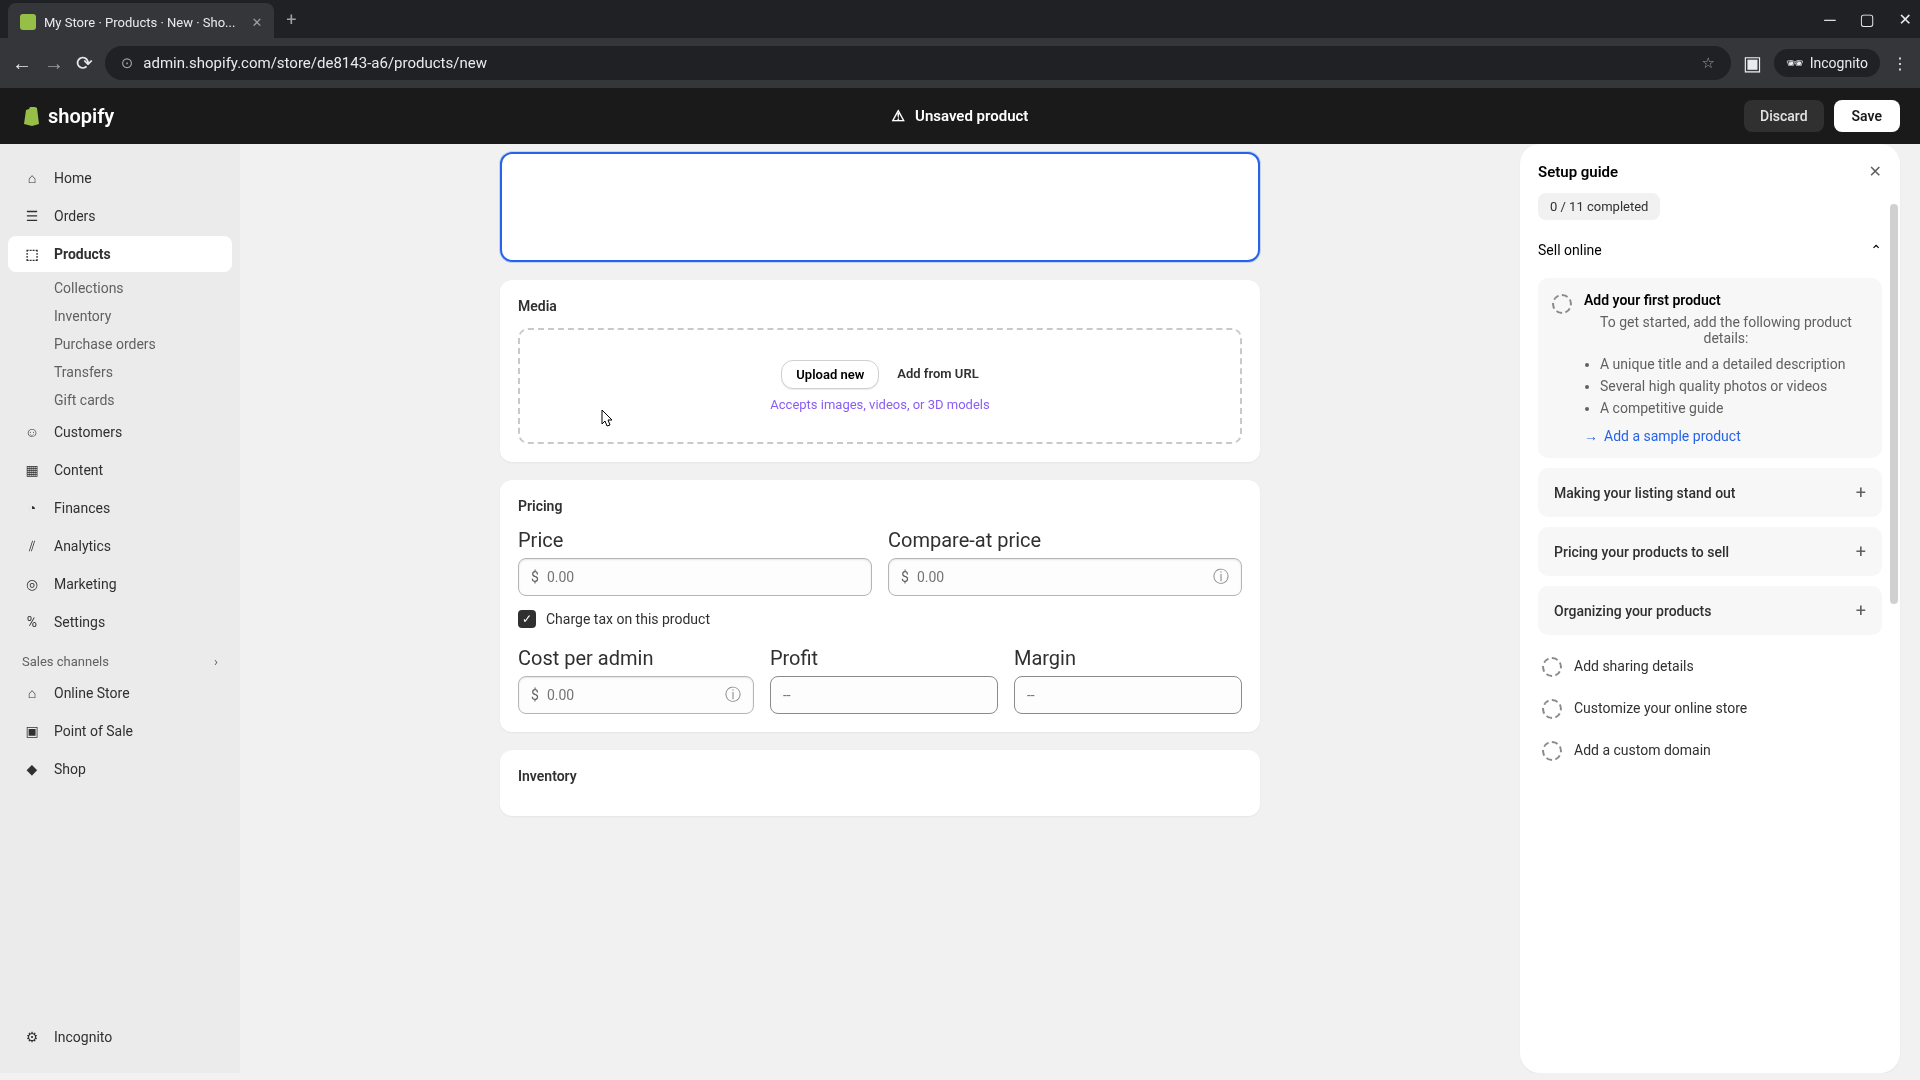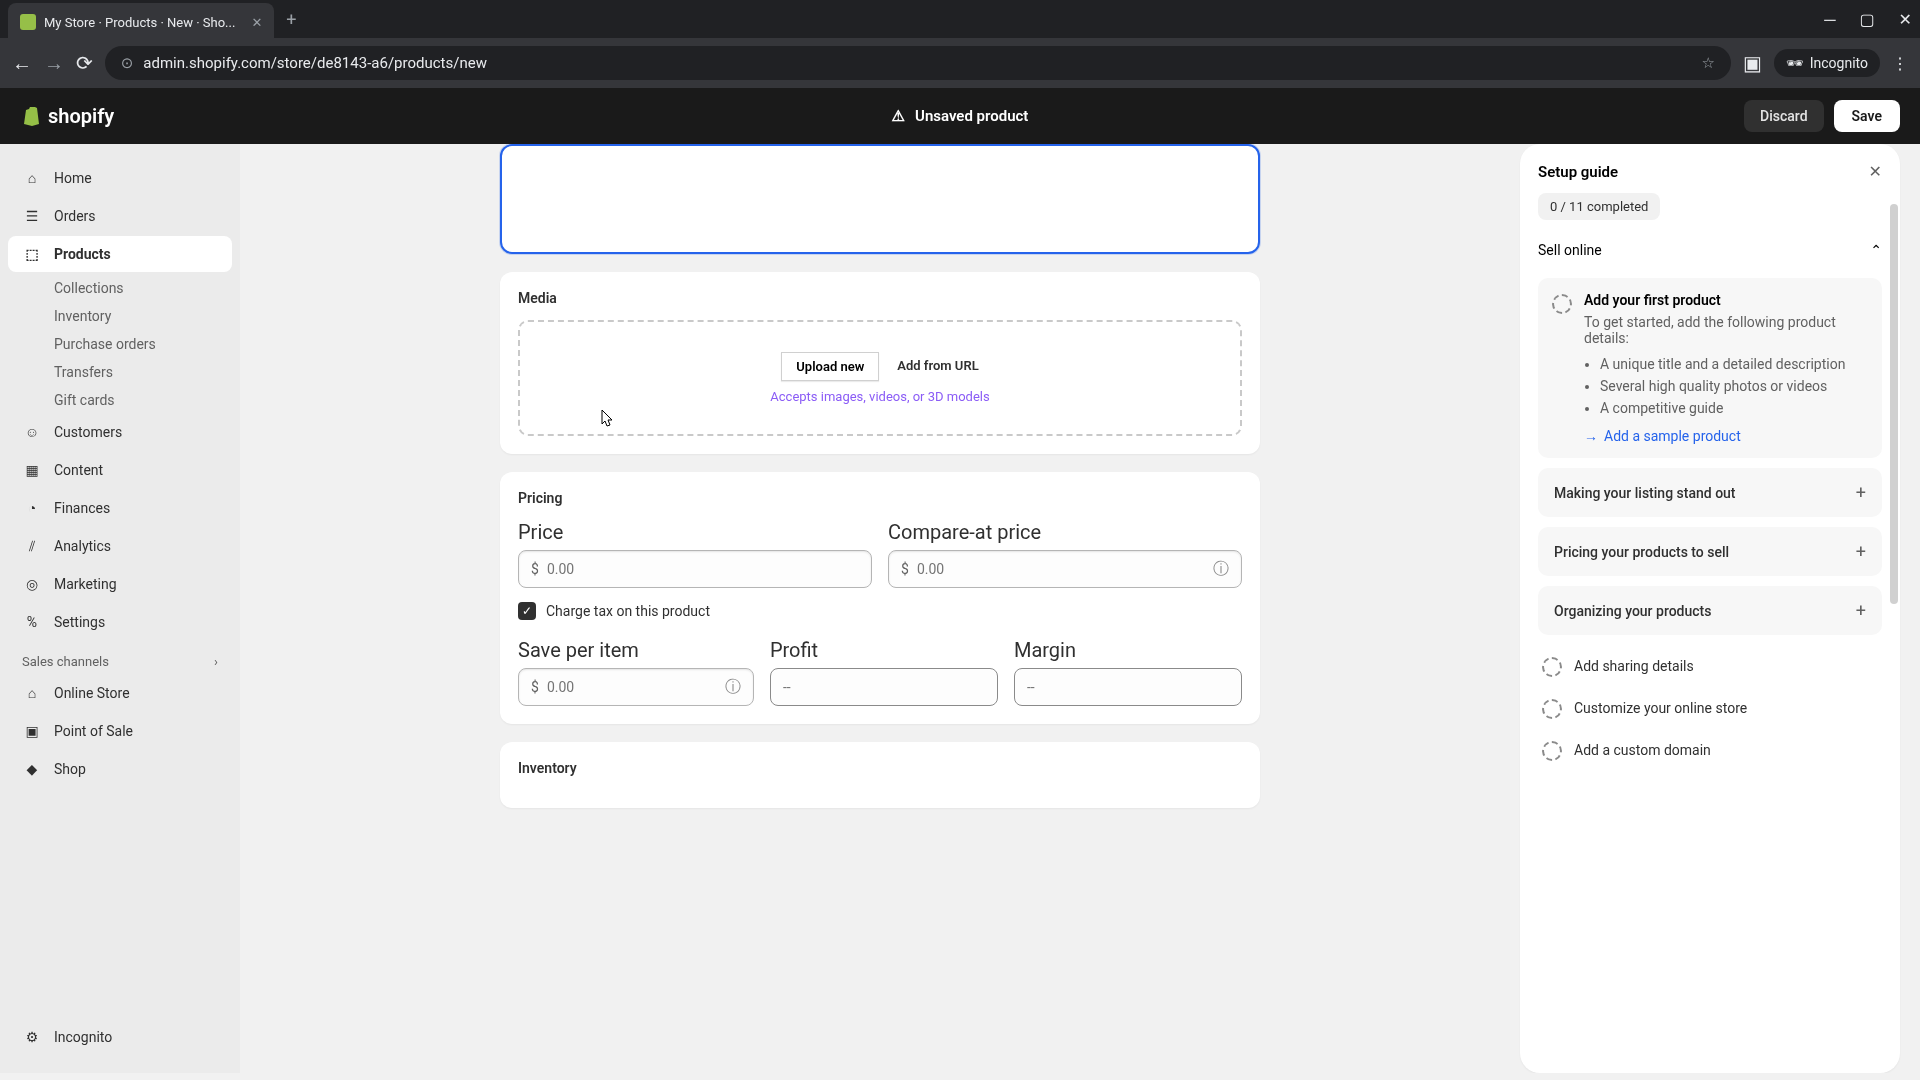--- a/index.html
+++ b/index.html
@@ -40,30 +40,30 @@
     .sidebar { width: 240px; background: #ebebeb; padding: 16px 8px; display: flex; flex-direction: column; }
     .nav-item { display: flex; align-items: center; gap: 12px; padding: 8px 14px; border-radius: 8px; color: #303030; font-size: 14px; cursor: pointer; margin-bottom: 2px; }
     .nav-item.active { background: #fff; font-weight: 700; }
     .nav-item .icon { width: 20px; height: 20px; display: flex; align-items: center; justify-content: center; }
     .nav-sub { padding-left: 46px; font-size: 14px; color: #616161; padding-top: 6px; padding-bottom: 6px; cursor: pointer; }
     .nav-section { color: #616161; font-size: 13px; padding: 12px 14px 6px; display: flex; justify-content: space-between; align-items: center; }
     .sidebar-bottom { margin-top: auto; }
     
     
     .content { flex: 1; overflow-y: auto; padding: 0 20px; display: flex; gap: 20px; }
-    .content-main { flex: 1; max-width: 760px; margin: 0 auto; }
+    .content-main { flex: 1; max-width: 760px; margin: 8px auto; }
     
     .card { background: #fff; border-radius: 12px; padding: 18px; margin-bottom: 18px; box-shadow: 0 1px 2px rgba(0,0,0,0.05); }
     .card-title { font-size: 14px; font-weight: 600; color: #303030; margin-bottom: 14px; }
     
     .description-box { background: #fff; border: 2px solid #2563eb; border-radius: 12px; min-height: 110px; margin-bottom: 18px; box-shadow: 0 0 0 1px rgba(37,99,235,0.2); }
     
     .media-drop { border: 2px dashed #c9c9c9; border-radius: 10px; padding: 30px; text-align: center; }
     .media-actions { display: flex; justify-content: center; gap: 18px; margin-bottom: 8px; }
-    .upload-btn { background: #fff; border: 1px solid #d0d0d0; padding: 6px 14px; border-radius: 0; font-size: 13px; font-weight: 600; cursor: pointer; box-shadow: 0 1px 1px rgba(0,0,0,0.08); }
+    .upload-btn { background: #fff; border: 1px solid #d0d0d0; padding: 6px 14px; border-radius: 12px; font-size: 13px; font-weight: 600; cursor: pointer; box-shadow: 0 1px 1px rgba(0,0,0,0.08); }
     .url-btn { color: #303030; font-size: 13px; font-weight: 600; cursor: pointer; padding: 6px 0; }
     .media-hint { color: #8b5cf6; font-size: 13px; }
     
     .price-row { display: flex; gap: 16px; }
     .field { flex: 1; }
     .field-label { font-size: 20px; color: #303030; margin-bottom: 6px; display: block; }
     .input-wrapper { position: relative; border: 1px solid #8a8a8a; border-radius: 8px; background: #fdfdfd; height: 38px; display: flex; align-items: center; padding: 0 12px; }
     .input-wrapper.shadow { box-shadow: inset 0 1px 2px rgba(0,0,0,0.1); border-color: #b5b5b5; }
     .input-prefix { color: #616161; margin-right: 8px; font-size: 14px; }
     .input-field { border: none; outline: none; flex: 1; font-size: 14px; color: #616161; background: transparent; }
@@ -81,21 +81,21 @@
     .setup-close { color: #616161; cursor: pointer; font-size: 16px; }
     .setup-progress { background: #f1f1f1; padding: 6px 12px; border-radius: 8px; font-size: 13px; color: #303030; display: inline-block; margin-bottom: 18px; }
     
     .setup-section { margin-bottom: 16px; }
     .setup-section-title { font-size: 14px; font-weight: 400; display: flex; justify-content: space-between; align-items: center; cursor: pointer; padding: 4px 0; }
     
     .task-card { background: #f7f7f7; border-radius: 10px; padding: 14px; margin-bottom: 10px; }
     .task-header { display: flex; gap: 12px; align-items: flex-start; }
     .task-circle { width: 20px; height: 20px; border: 2px dashed #8a8a8a; border-radius: 50%; flex-shrink: 0; margin-top: 2px; }
     .task-title { font-size: 14px; font-weight: 600; margin-bottom: 6px; }
-    .task-desc { font-size: 14px; color: #616161; margin-bottom: 10px; margin-left: 32px; }
+    .task-desc { font-size: 14px; color: #616161; margin-bottom: 10px; margin-left: 32px; text-align: center; }
     .task-list { margin-left: 48px; margin-bottom: 12px; }
     .task-list li { font-size: 14px; color: #616161; margin-bottom: 6px; }
     .task-link { color: #2563eb; font-size: 14px; margin-left: 32px; cursor: pointer; display: flex; align-items: center; gap: 6px; }
     
     .task-collapsed { background: #f7f7f7; border-radius: 10px; padding: 14px 16px; margin-bottom: 10px; display: flex; justify-content: space-between; align-items: center; cursor: pointer; }
     .task-collapsed-title { font-size: 14px; font-weight: 500; color: #303030; }
     .task-plus { color: #616161; font-size: 18px; }
     
     .task-simple { display: flex; gap: 12px; align-items: center; padding: 10px 4px; }
     .task-simple-title { font-size: 14px; color: #303030; }
@@ -259,21 +259,21 @@
                 <span class="input-suffix">ⓘ</span>
               </div>
             </div>
           </div>
           <div class="checkbox-row">
             <div class="checkbox">✓</div>
             <span class="checkbox-label">Charge tax on this product</span>
           </div>
           <div class="price-row">
             <div class="field">
-              <label class="field-label">Save per item</label>
+              <label class="field-label">Cost per admin</label>
               <div class="input-wrapper shadow">
                 <span class="input-prefix">$</span>
                 <input class="input-field" placeholder="0.00" style="">
                 <span class="input-suffix">ⓘ</span>
               </div>
             </div>
             <div class="field">
               <label class="field-label">Profit</label>
               <div class="input-wrapper">
                 <input class="input-field" readonly="" placeholder="--" style="">

